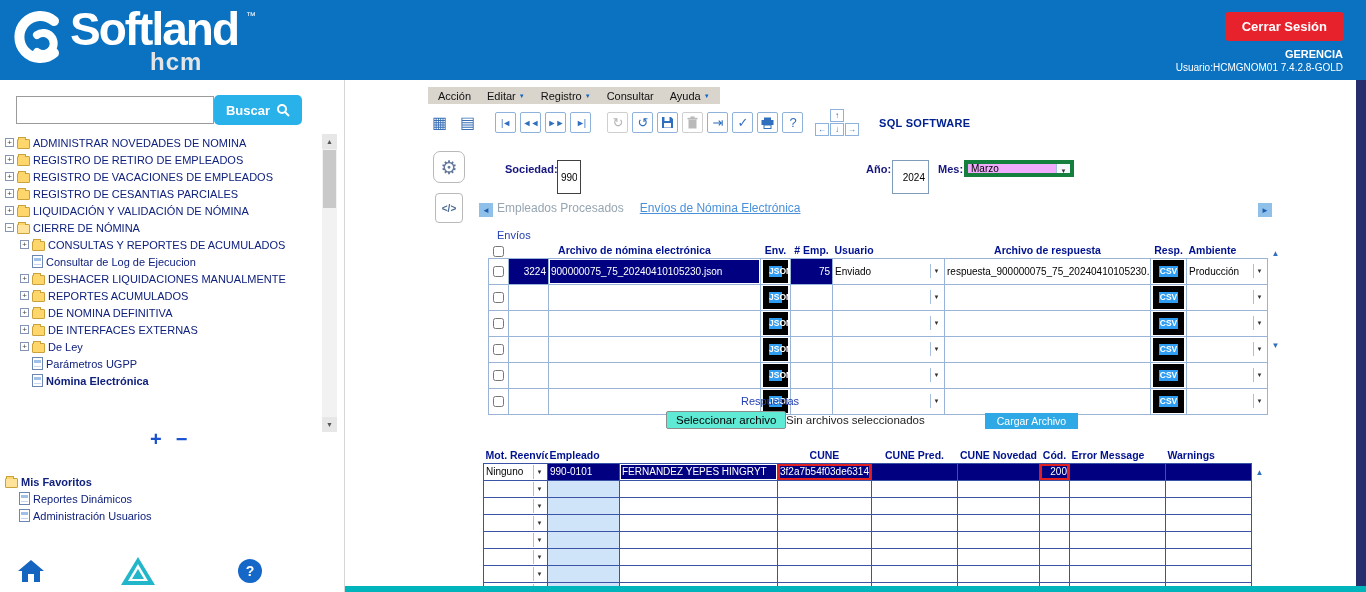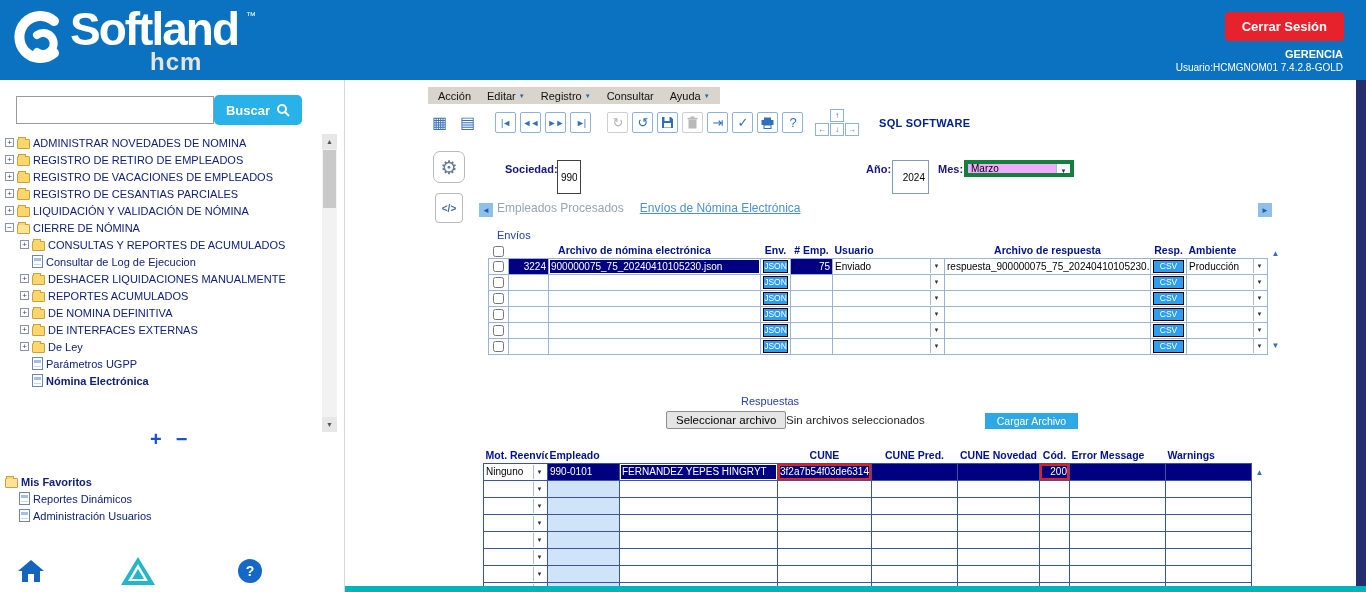--- a/index.html
+++ b/index.html
@@ -77,28 +77,28 @@
 th.thl{text-align:left}
 .envt td{border:1px solid #9ab4d8;height:16px;padding:0 2px;overflow:hidden;white-space:nowrap}
 .dett{left:483px;top:448px;width:768px;font-size:10px}
 .dett td{border:1px solid #3a53a5;height:17px;padding:0 2px;overflow:hidden;white-space:nowrap}
 td.ck{text-align:center;padding:0}
 .navy{background:#000080;color:#fff}
 .rt{text-align:right}
 .foc{box-shadow:inset 0 0 0 1px #fff}
 .redb{box-shadow:inset 0 0 0 2px #e02020}
 .empcode{background:#cfe4f8}
-.chip{display:block;margin:1px 2px;background:#2e9df2;border:1px solid #000000;color:#fff;font-weight:normal;font-size:8.5px;text-align:center;line-height:11px;cursor:pointer}
+.chip{display:block;margin:1px 2px;background:#2e9df2;border:6px solid #000000;color:#fff;font-weight:bold;font-size:8.5px;text-align:center;line-height:11px;cursor:pointer}
 .cmb{display:flex;align-items:center;height:100%}
 .cmb .t{flex:1;overflow:hidden;white-space:nowrap}
 .cmb .a{width:12px;min-width:12px;text-align:center;font-size:6px;color:#333;border-left:1px solid #a9c0dc;cursor:pointer;line-height:14px;background:#fff}
 input[type=checkbox]{width:11px;height:11px;vertical-align:middle}
 .sarr{width:13px;height:13px;color:#2f6fbd;font-size:8px;text-align:center;line-height:13px;cursor:pointer}
 
-.btn-file{left:666px;top:411px;font-size:11.5px;padding:2px 9px;border:1px solid #8d8d8d;background:#e5e5e5;border-radius:2px;cursor:pointer;color:#000}
+.btn-file{left:666px;top:411px;font-size:11.5px;padding:2px 9px;border:1px solid #8d8d8d;background:#5eead4;border-radius:2px;cursor:pointer;color:#000}
 .file-status{left:786px;top:414px;font-size:11.5px;color:#222}
 .btn-upload{left:985px;top:413px;width:93px;height:16px;background:#2fa9e6;border:none;color:#fff;font-size:10.5px;line-height:16px;text-align:center;cursor:pointer}
 
 .rstrip{left:1356px;top:80px;width:10px;height:512px;background:#272e6e;z-index:6}
 .bstrip{left:345px;top:586px;width:1021px;height:6px;background:#00b4bc;z-index:6}
 </style>
 </head>
 <body>
 
 <div id="screen">

